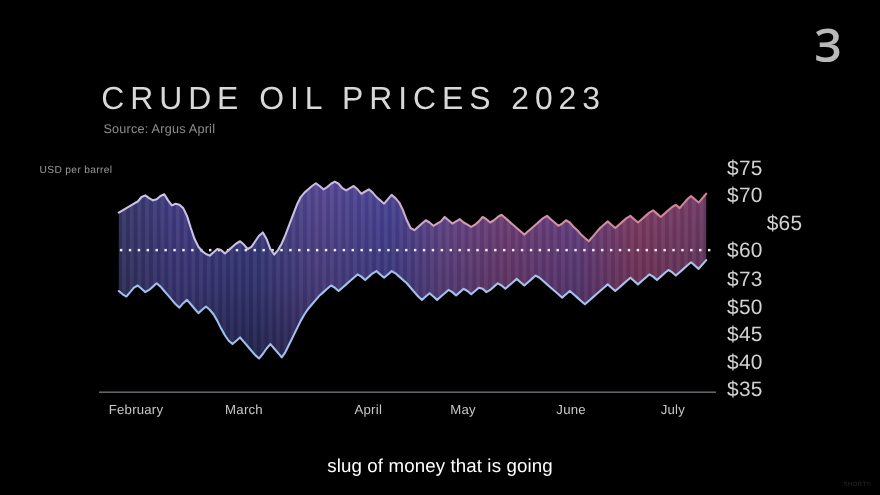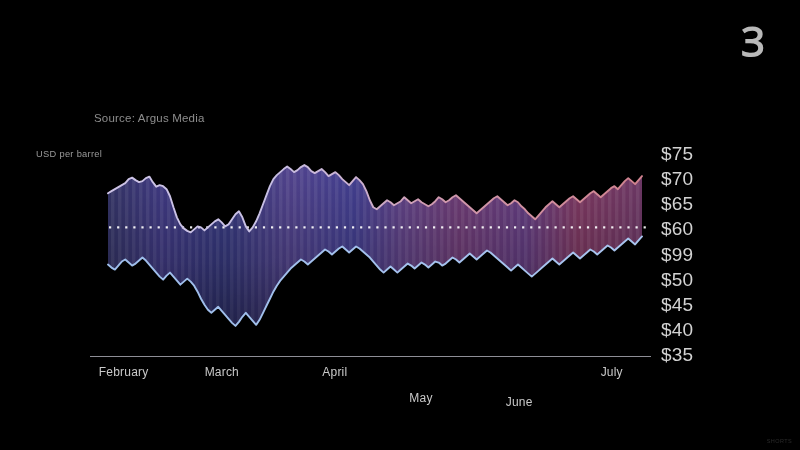--- a/index.html
+++ b/index.html
@@ -151,21 +151,22 @@
     user-select: none;
   }
 </style>
 </head>
 <body>
 
 <div id="screen">
 
   <div id="logo">Ɜ</div>
 
-  <div id="source">Source: Argus Media</div>
+  <div id="title">CRUDE OIL PRICES 2023</div>
+  <div id="source">Source: Argus April</div>
 
   <div id="chart-area">
     <svg id="plot-svg" viewBox="0 0 560 212" preserveAspectRatio="none">
       <defs>
         <linearGradient id="bandGrad" x1="0" y1="0" x2="1" y2="0">
           <stop offset="0.00" stop-color="#3a3a72"></stop>
           <stop offset="0.10" stop-color="#474091"></stop>
           <stop offset="0.22" stop-color="#3c3f8c"></stop>
           <stop offset="0.34" stop-color="#5a4a9c"></stop>
           <stop offset="0.46" stop-color="#4a46a0"></stop>
@@ -277,34 +278,35 @@
       <path id="upper-path" fill="none" stroke="url(#upperStroke)" stroke-width="1.9" stroke-linejoin="round" stroke-linecap="round" d="M18.00 48.21 L21.45 46.19 L24.89 44.19 L28.34 42.17 L31.78 40.16 L35.23 38.16 L38.67 34.14 L42.12 32.63 L45.56 35.14 L49.01 37.15 L52.45 36.14 L55.90 33.13 L59.34 31.62 L62.79 37.15 L66.23 41.67 L69.68 40.16 L73.12 41.17 L76.57 44.19 L80.01 51.22 L83.46 62.28 L86.90 72.33 L90.35 79.36 L93.79 83.38 L97.24 85.89 L100.68 87.40 L104.13 84.38 L107.57 81.37 L111.02 82.38 L114.46 85.39 L117.91 82.38 L121.35 79.36 L124.80 76.34 L128.25 74.33 L131.69 77.35 L135.14 81.37 L138.58 79.36 L142.03 74.33 L145.47 69.31 L148.92 66.29 L152.36 72.33 L155.81 81.37 L159.25 86.39 L162.70 82.38 L166.14 76.34 L169.59 68.31 L173.03 59.26 L176.48 50.21 L179.92 41.17 L183.37 34.14 L186.81 30.11 L190.26 27.10 L193.70 24.09 L197.15 21.57 L200.59 24.09 L204.04 27.10 L207.48 25.09 L210.93 22.07 L214.37 20.06 L217.82 22.07 L221.26 26.09 L224.71 28.11 L228.15 26.09 L231.60 24.09 L235.05 27.10 L238.49 31.12 L241.94 29.11 L245.38 27.10 L248.83 30.11 L252.27 34.14 L255.72 37.15 L259.16 40.16 L262.61 36.14 L266.05 32.13 L269.50 35.14 L272.94 39.16 L276.39 46.19 L279.83 55.24 L283.28 62.28 L286.72 64.28 L290.17 61.27 L293.61 58.26 L297.06 55.24 L300.50 57.25 L303.95 60.26 L307.39 58.26 L310.84 56.24 L314.28 52.23 L317.73 55.24 L321.17 58.26 L324.62 56.24 L328.06 54.24 L331.51 57.25 L334.95 59.26 L338.40 61.27 L341.85 59.26 L345.29 56.24 L348.74 52.23 L352.18 54.24 L355.63 57.25 L359.07 55.24 L362.52 52.23 L365.96 50.21 L369.41 53.23 L372.85 56.24 L376.30 59.26 L379.74 62.28 L383.19 65.29 L386.63 68.31 L390.08 65.29 L393.52 62.28 L396.97 59.26 L400.41 56.24 L403.86 53.23 L407.30 51.22 L410.75 54.24 L414.19 57.25 L417.64 60.26 L421.08 58.26 L424.53 55.24 L427.97 57.25 L431.42 61.27 L434.86 64.28 L438.31 68.31 L441.75 71.32 L445.20 74.33 L448.65 70.32 L452.09 66.29 L455.54 62.28 L458.98 59.26 L462.43 56.24 L465.87 59.26 L469.32 62.28 L472.76 59.26 L476.21 56.24 L479.65 53.23 L483.10 51.22 L486.54 54.24 L489.99 57.25 L493.43 54.24 L496.88 51.22 L500.32 48.21 L503.77 46.19 L507.21 49.21 L510.66 52.23 L514.10 49.21 L517.55 46.19 L520.99 43.18 L524.44 41.17 L527.88 44.19 L531.33 40.16 L534.77 36.14 L538.22 33.13 L541.66 36.14 L545.11 39.16 L548.55 35.14 L552.00 31.12"></path>
       <path id="lower-path" fill="none" stroke="url(#lowerStroke)" stroke-width="1.9" stroke-linejoin="round" stroke-linecap="round" d="M18.00 119.56 L21.45 122.57 L24.89 124.58 L28.34 120.57 L31.78 116.54 L35.23 114.53 L38.67 117.55 L42.12 120.57 L45.56 118.56 L49.01 115.54 L52.45 112.53 L55.90 115.54 L59.34 119.56 L62.79 123.58 L66.23 127.60 L69.68 131.62 L73.12 134.63 L76.57 130.62 L80.01 127.60 L83.46 131.62 L86.90 135.64 L90.35 139.66 L93.79 136.64 L97.24 133.63 L100.68 136.64 L104.13 140.67 L107.57 146.69 L111.02 153.73 L114.46 159.76 L117.91 164.78 L121.35 167.80 L124.80 164.78 L128.25 161.77 L131.69 165.79 L135.14 169.81 L138.58 173.83 L142.03 177.85 L145.47 180.87 L148.92 176.84 L152.36 171.82 L155.81 167.80 L159.25 171.82 L162.70 175.84 L166.14 179.86 L169.59 174.83 L173.03 167.80 L176.48 160.77 L179.92 153.73 L183.37 146.69 L186.81 140.67 L190.26 135.64 L193.70 131.62 L197.15 127.60 L200.59 123.58 L204.04 120.57 L207.48 117.55 L210.93 114.53 L214.37 116.54 L217.82 119.56 L221.26 116.54 L224.71 113.53 L228.15 110.52 L231.60 107.50 L235.05 104.48 L238.49 106.49 L241.94 109.51 L245.38 106.49 L248.83 103.48 L252.27 101.47 L255.72 104.48 L259.16 107.50 L262.61 104.48 L266.05 101.47 L269.50 103.48 L272.94 106.49 L276.39 109.51 L279.83 112.53 L283.28 116.54 L286.72 120.57 L290.17 124.58 L293.61 127.60 L297.06 124.58 L300.50 121.57 L303.95 124.58 L307.39 127.60 L310.84 124.58 L314.28 121.57 L317.73 118.56 L321.17 120.57 L324.62 123.58 L328.06 120.57 L331.51 117.55 L334.95 119.56 L338.40 122.57 L341.85 119.56 L345.29 116.54 L348.74 117.55 L352.18 120.57 L355.63 118.56 L359.07 115.54 L362.52 112.53 L365.96 114.53 L369.41 117.55 L372.85 114.53 L376.30 111.52 L379.74 108.51 L383.19 111.52 L386.63 114.53 L390.08 111.52 L393.52 108.51 L396.97 105.49 L400.41 107.50 L403.86 110.52 L407.30 113.53 L410.75 116.54 L414.19 119.56 L417.64 122.57 L421.08 125.59 L424.53 122.57 L427.97 119.56 L431.42 122.57 L434.86 125.59 L438.31 128.61 L441.75 131.62 L445.20 128.61 L448.65 125.59 L452.09 122.57 L455.54 119.56 L458.98 116.54 L462.43 113.53 L465.87 116.54 L469.32 119.56 L472.76 116.54 L476.21 113.53 L479.65 110.52 L483.10 107.50 L486.54 110.52 L489.99 113.53 L493.43 110.52 L496.88 107.50 L500.32 104.48 L503.77 106.49 L507.21 109.51 L510.66 106.49 L514.10 103.48 L517.55 100.47 L520.99 102.47 L524.44 105.49 L527.88 102.47 L531.33 99.46 L534.77 96.44 L538.22 93.43 L541.66 96.44 L545.11 99.46 L548.55 95.44 L552.00 91.42"></path>
     </svg>
   </div>
 
   <div id="x-axis-line"></div>
 
   <div id="y-axis">
       <div class="ytick" style="top: 3px;">$75</div>
       <div class="ytick" style="top: 28.125px; text-align: right;">$70</div>
-      <div class="ytick" style="top: 53.25px;">$65</div>
+      <div class="ytick" style="top: 53.25px; margin-left: 36px;">$65</div>
       <div class="ytick" style="top: 78.375px; text-align: center;">$60</div>
-      <div class="ytick" style="top: 103.5px;">$99</div>
+      <div class="ytick" style="top: 103.5px;">$73</div>
       <div class="ytick" style="top: 128.625px;">$50</div>
       <div class="ytick" style="top: 153.75px;">$45</div>
       <div class="ytick" style="top: 178.875px;">$40</div>
       <div class="ytick" style="top: 204px;">$35</div>
     </div>
   <div id="unit-label">USD per barrel</div>
 
   <div id="x-axis">
       <div class="xtick" style="left: 6%;">February</div>
       <div class="xtick" style="left: 23.5%;">March</div>
       <div class="xtick" style="left: 41.5%; margin-left: 12px;">April</div>
-      <div class="xtick" style="left: 59%; margin-top: 26px;">May</div>
-      <div class="xtick" style="left: 76.5%; margin-top: 30px;">June</div>
+      <div class="xtick" style="left: 59%;">May</div>
+      <div class="xtick" style="left: 76.5%;">June</div>
       <div class="xtick" style="left: 93%;">July</div>
     </div>
 
+  <div id="caption">slug of money that is going</div>
 
   <div id="watermark">SHORTS</div>
 </div>
 
 </body></html>

